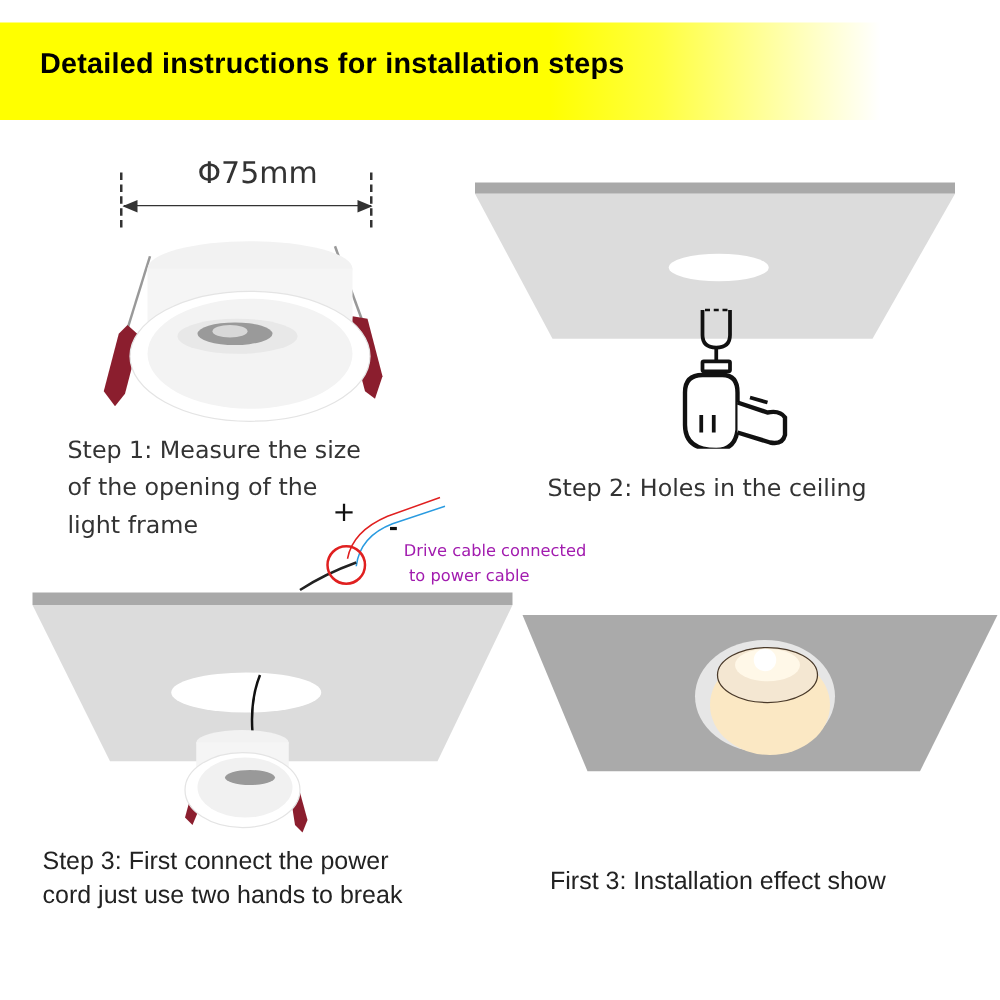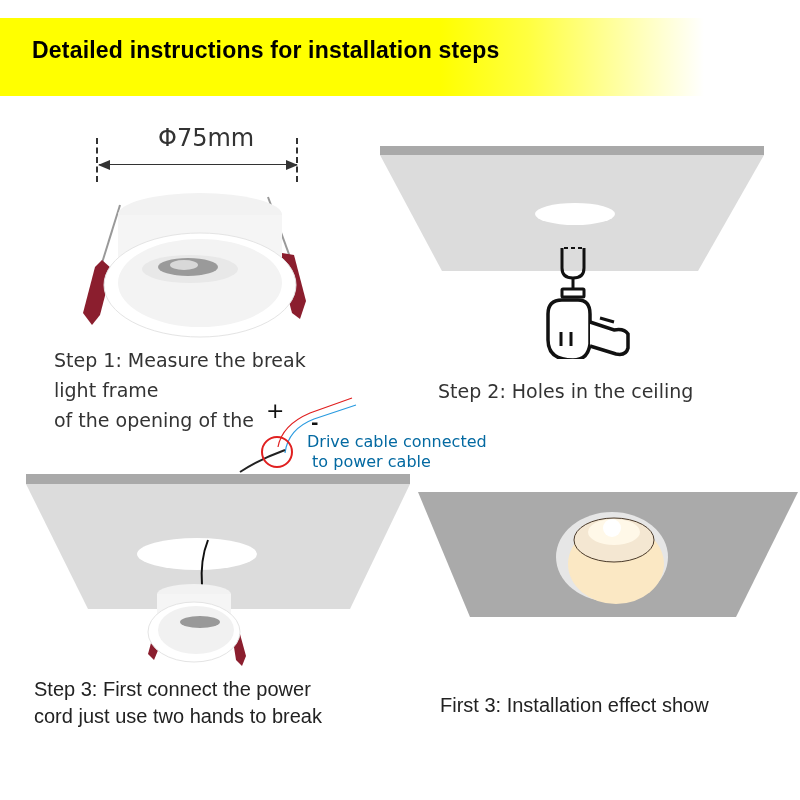--- a/index.html
+++ b/index.html
@@ -15,21 +15,21 @@
   .dim-label { left:158px; top:124px; font-size:24px; color:#333; }
   .dash { width:2px; height:44px; border-left:2px dashed #333; }
   .dim-line { left:99px; top:164px; width:198px; height:1px; background:#333; }
   .arrow-l { left:98px; top:160px; width:0; height:0; border-top:5px solid transparent;
              border-bottom:5px solid transparent; border-right:12px solid #333; }
   .arrow-r { left:286px; top:160px; width:0; height:0; border-top:5px solid transparent;
              border-bottom:5px solid transparent; border-left:12px solid #333; }
 
   .step-text { font-size:19px; line-height:30px; color:#333; }
   .step-text-narrow { font-family:"Liberation Sans", sans-serif; font-size:20px; line-height:27px; color:#222; }
-  .cable-note { font-size:16px; line-height:20px; color:#0369a1; }
+  .cable-note { font-size:13px; line-height:20px; color:#a21caf;margin-left:16px; }
 </style>
 </head>
 <body>
 
 <div class="abs banner"></div>
 <div class="abs banner-title">Detailed instructions for installation steps</div>
 
 <div class="abs dim-label">Φ75mm</div>
 <div class="abs dash" style="left:96px; top:138px;"></div>
 <div class="abs dash" style="left:296px; top:138px;"></div>
@@ -48,23 +48,23 @@
   <ellipse cx="120" cy="40" rx="82" ry="22" fill="#f2f2f2"></ellipse>
   <rect x="38" y="40" width="164" height="70" fill="#f5f5f5"></rect>
   <ellipse cx="120" cy="110" rx="96" ry="52" fill="#ffffff" stroke="#e4e4e4"></ellipse>
   <ellipse cx="120" cy="108" rx="82" ry="44" fill="#f3f3f3"></ellipse>
   <ellipse cx="110" cy="94" rx="48" ry="14" fill="#e8e8e8"></ellipse>
   <ellipse cx="108" cy="92" rx="30" ry="9" fill="#9a9a9a"></ellipse>
   <ellipse cx="104" cy="90" rx="14" ry="5" fill="#d8d8d8"></ellipse>
 </svg>
 
 <div class="abs step-text" style="left:54px; top:345px;">
-  <div>Step 1: Measure the break</div>
+  <div>Step 1: Measure the size</div>
+  <div>of the opening of the</div>
   <div>light frame</div>
-  <div>of the opening of the</div>
 </div>
 
 <svg class="abs" style="left:378px; top:144px;" width="388" height="215" viewBox="0 0 388 215">
   <rect x="2" y="2" width="384" height="9" fill="#a9a9a9"></rect>
   <polygon points="2,11 386,11 320,127 64,127" fill="#dcdcdc"></polygon>
   <ellipse cx="197" cy="70" rx="40" ry="11" fill="#ffffff"></ellipse>
 
   <path d="M184 104 L184 124 Q184 134 195 134 Q206 134 206 124 L206 104" stroke="#111" stroke-width="3" fill="none"></path>
   <line x1="186" y1="104" x2="204" y2="104" stroke="#111" stroke-width="2" stroke-dasharray="4,3"></line>
   <line x1="195" y1="134" x2="195" y2="145" stroke="#111" stroke-width="3"></line>

